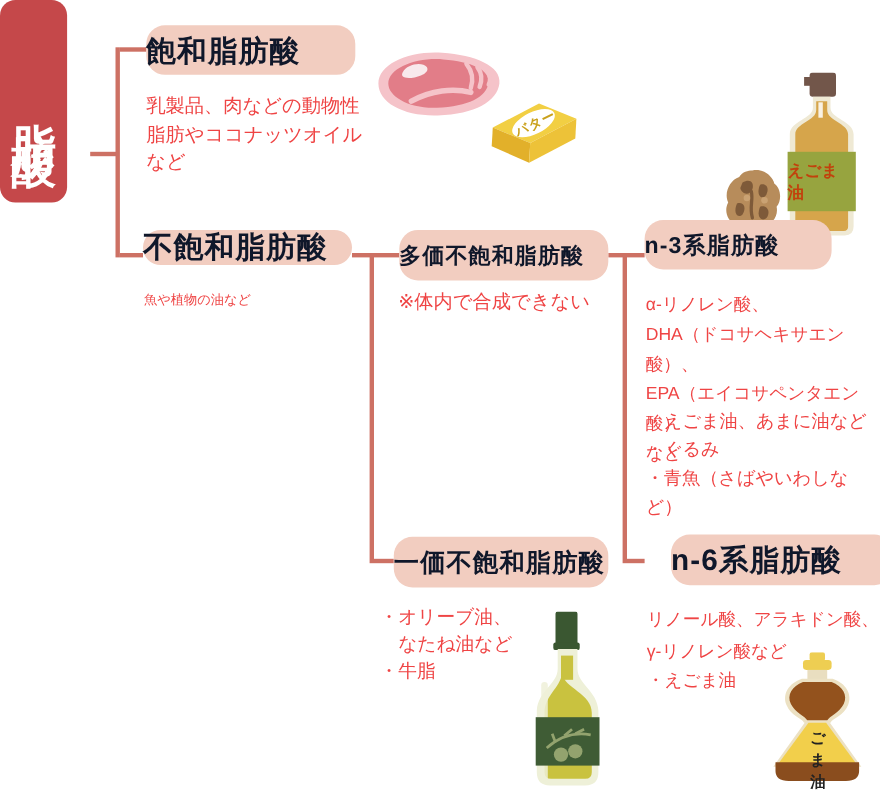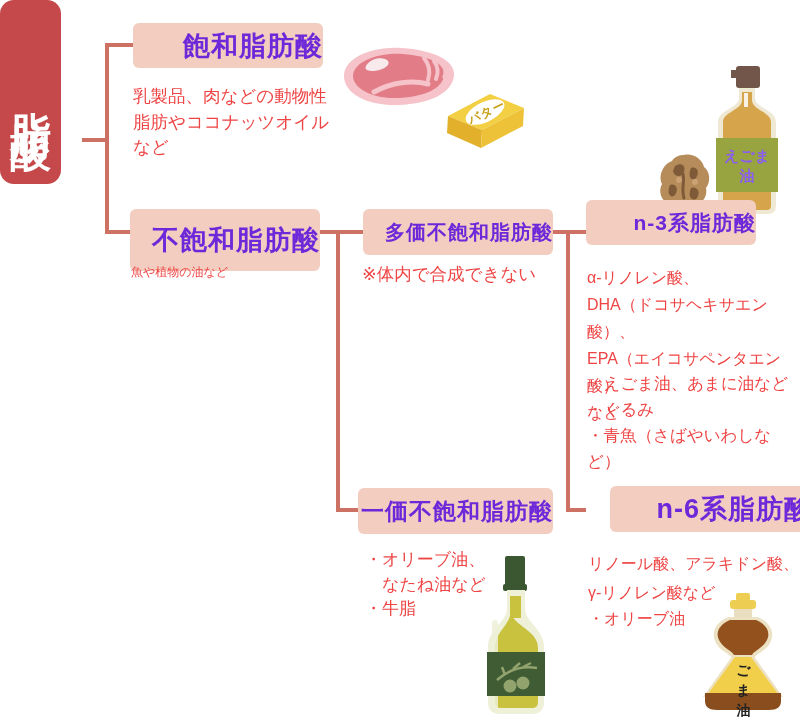--- a/index.html
+++ b/index.html
@@ -2,23 +2,23 @@
 <html><head>
 <meta charset="utf-8">
 <style>
   html,body{margin:0;padding:0;background:#fff;}
   .canvas{
     position:relative;width:800px;height:727px;background:#ffffff;
     font-family:"Liberation Sans","DejaVu Sans",sans-serif;
     overflow:hidden;color:#1f1f1f;
   }
   .node{
-    position:absolute;background:#f2cdc0;border-radius:6px;
-    display:flex;align-items:center;justify-content:flex-end;
-    font-weight:bold;color:#6d28d9;z-index:2;letter-spacing:1px;
+    position:absolute;background:#f2cdc0;border-radius:17px;
+    display:flex;align-items:center;justify-content:flex-start;
+    font-weight:bold;color:#0f172a;z-index:2;letter-spacing:1px;
   }
   .line{position:absolute;background:#cd7164;z-index:0;}
   .t{position:absolute;white-space:pre-line;z-index:2;color:#ef4444;}
   .ill{position:absolute;z-index:1;}
   .overlay{position:absolute;z-index:3;}
 
   #root-box{left:21px;top:48px;width:61px;height:184px;background:#c5484a;border-radius:14px;
             display:flex;align-items:center;justify-content:center;z-index:2;}
   #root-label{writing-mode:vertical-rl;text-orientation:upright;color:#ffffff;
               font-weight:bold;font-size:41px;letter-spacing:9px;line-height:1;}
@@ -28,43 +28,43 @@
   #ln-sat  {left:109px;top:43px;width:24px;height:4px;}
   #ln-unsat{left:109px;top:230px;width:21px;height:4px;}
   #ln-u2p  {left:320px;top:230px;width:43px;height:4px;}
   #ln-v2   {left:336px;top:230px;width:4px;height:282px;}
   #ln-mono {left:340px;top:508px;width:18px;height:4px;}
   #ln-p2n3 {left:553px;top:230px;width:33px;height:4px;}
   #ln-v3   {left:566px;top:230px;width:4px;height:282px;}
   #ln-n6   {left:570px;top:508px;width:16px;height:4px;}
 
   #box-sat  {left:133px;top:23px;width:190px;height:45px;font-size:27px;}
-  #box-unsat{left:130px;top:209px;width:190px;height:62px;font-size:27px;}
+  #box-unsat{left:130px;top:209px;width:190px;height:32px;font-size:27px;}
   #box-poly {left:363px;top:209px;width:190px;height:46px;font-size:20px;}
   #box-n3   {left:586px;top:200px;width:170px;height:45px;font-size:21px;}
   #box-mono {left:358px;top:488px;width:195px;height:46px;font-size:23px;}
   #box-n6   {left:586px;top:486px;width:202px;height:46px;font-size:27px;margin-left:24px;}
 
   #txt-sat  {left:133px;top:84px;width:206px;font-size:17.5px;line-height:25.5px;}
   #txt-unsat{left:131px;top:264px;width:200px;font-size:12px;}
   #txt-poly {left:362px;top:262px;width:200px;font-size:17.5px;}
   #txt-n3   {left:587px;top:264px;width:215px;font-size:16px;line-height:27px;}
   #txt-n3ex {left:587px;top:370px;width:215px;font-size:16.5px;line-height:26px;}
-  #txt-mono {left:365px;top:549px;width:170px;font-size:17px;line-height:24.5px;font-family:Liberation Mono, monospace;}
+  #txt-mono {left:345px;top:549px;width:170px;font-size:17px;line-height:24.5px;}
   #txt-n6   {left:588px;top:549px;width:212px;font-size:16px;line-height:29px;}
   #txt-n6ex {left:588px;top:609px;width:212px;font-size:16px;}
 
   #ill-meat  {left:336px;top:42px;width:126px;height:68px;}
   #ill-butter{left:438px;top:88px;width:94px;height:66px;}
   #ill-egoma {left:712px;top:66px;width:70px;height:150px;}
   #ill-walnut{left:655px;top:152px;width:58px;height:60px;}
   #ill-olive {left:483px;top:556px;width:66px;height:162px;}
   #ill-sesame{left:697px;top:593px;width:92px;height:120px;}
 
-  #lbl-egoma{left:716px;top:146px;width:62px;text-align:center;color:#8b5cf6;
+  #lbl-egoma{left:716px;top:146px;width:62px;color:#c2410c;
              font-weight:bold;font-size:15px;line-height:20px;white-space:pre-line;}
   #lbl-butter{left:459px;top:104px;width:56px;text-align:center;color:#c9a01a;
               font-weight:bold;font-size:12px;transform:rotate(-26deg);letter-spacing:1px;}
   #lbl-sesame{left:735px;top:656px;height:60px;color:#222222;font-weight:bold;font-size:14px;
               writing-mode:vertical-rl;text-orientation:upright;letter-spacing:2px;}
 </style>
 </head>
 <body>
 
 <div class="canvas">
@@ -117,21 +117,21 @@
 など</div>
   <div class="t" id="txt-n3ex">・えごま油、あまに油など
 ・くるみ
 ・青魚（さばやいわしなど）</div>
 
   <div class="node" id="box-n6">
     <span>n-6系脂肪酸</span>
   </div>
   <div class="t" id="txt-n6">リノール酸、アラキドン酸、
 γ-リノレン酸など</div>
-  <div class="t" id="txt-n6ex">・オリーブ油</div>
+  <div class="t" id="txt-n6ex">・えごま油</div>
 
   <svg class="ill" id="ill-meat" viewBox="0 0 126 68">
     <path d="M8,34 C8,16 36,4 66,6 C96,8 120,18 118,34 C116,50 96,62 62,63 C32,64 8,52 8,34 Z" fill="#f5c3c9"></path>
     <path d="M17,34 C17,20 42,10 67,12 C92,14 110,21 108,34 C106,46 90,55 61,56 C36,57 17,46 17,34 Z" fill="#e27d88"></path>
     <path d="M30,24 C34,16 48,14 52,19 C55,24 46,28 38,29 C32,29 28,28 30,24 Z" fill="#f8e9ec"></path>
     <path d="M38,50 C56,40 76,38 92,42" stroke="#f5c3c9" stroke-width="5" fill="none" stroke-linecap="round"></path>
     <path d="M88,16 Q96,26 92,38" stroke="#f5c3c9" stroke-width="4" fill="none" stroke-linecap="round"></path>
     <path d="M98,19 Q104,27 100,37" stroke="#f5c3c9" stroke-width="4" fill="none" stroke-linecap="round"></path>
     <path d="M107,23 Q111,29 108,35" stroke="#f5c3c9" stroke-width="3.5" fill="none" stroke-linecap="round"></path>
   </svg>

